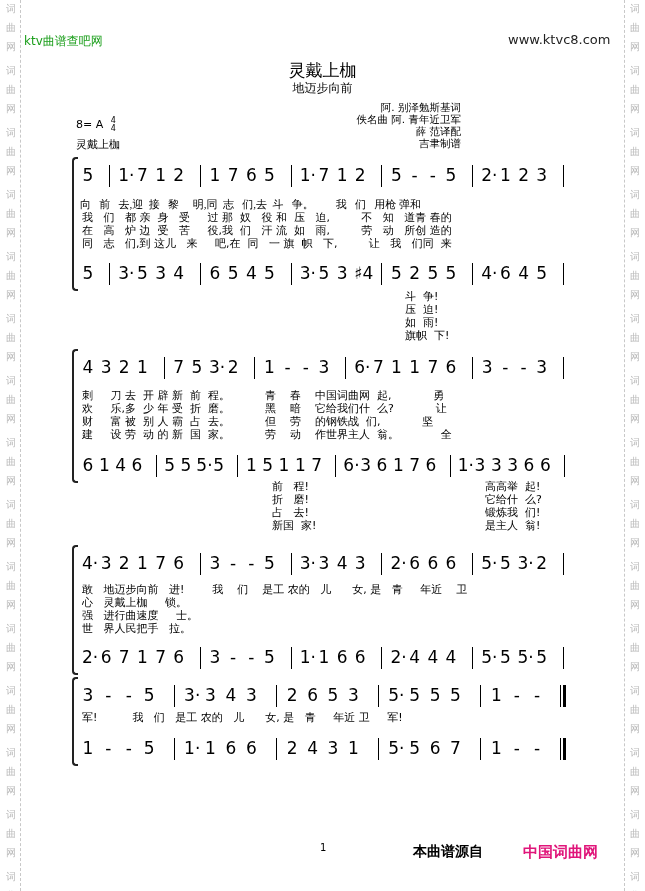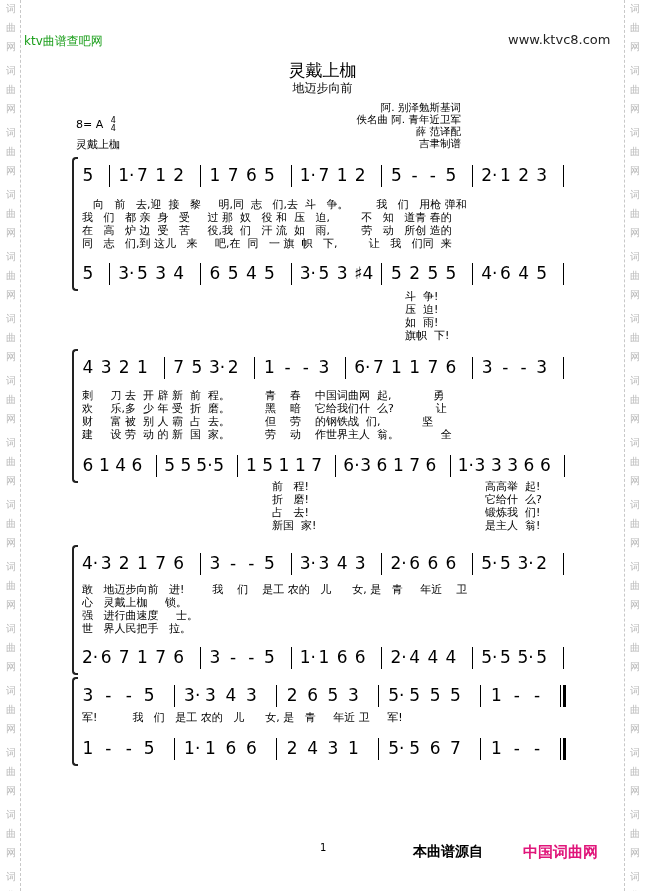--- a/index.html
+++ b/index.html
@@ -172,21 +172,21 @@
         <div class="note" style="left: 326.667px;">-</div>
         <div class="note" style="left: 344.815px;">-</div>
         <div class="note" style="left: 362.963px;">5</div>
         <div class="bar" style="left: 390.185px;"></div>
         <div class="note" style="left: 399.259px;">2·</div>
         <div class="note" style="left: 417.407px;">1</div>
         <div class="note" style="left: 435.556px;">2</div>
         <div class="note" style="left: 453.704px;">3</div>
         <div class="bar" style="left: 480.926px;"></div>
       </div>
-      <div class="lyr" style="left: 21px; top: 33px;">向   前   去,迎  接   黎     明,同  志   们,去  斗   争。        我   们   用枪 弹和</div>
+      <div class="lyr" style="left: 8px; top: 33px; font-family: Liberation Serif, serif;">向   前   去,迎  接   黎     明,同  志   们,去  斗   争。        我   们   用枪 弹和</div>
       <div class="lyr" style="left: 10px; top: 46px;">我   们   都 亲  身   受     过 那  奴   役 和  压   迫,         不   知   道青 春的</div>
       <div class="lyr" style="left: 10px; top: 59px;">在   高   炉 边  受   苦     役,我  们   汗 流  如   雨,         劳   动   所创 造的</div>
       <div class="lyr" style="left: 10px; top: 72px;">同   志   们,到 这儿   来     吧,在  同   一 旗  帜   下,         让   我   们同  来</div>
       <div class="staffline" style="top: 98px; width: 490px;">
         <div class="note" style="left: 0px;">5</div>
         <div class="bar" style="left: 27.2222px;"></div>
         <div class="note" style="left: 36.2963px;">3·</div>
         <div class="note" style="left: 54.4444px;">5</div>
         <div class="note" style="left: 72.5926px;">3</div>
         <div class="note" style="left: 90.7407px;">4</div>

